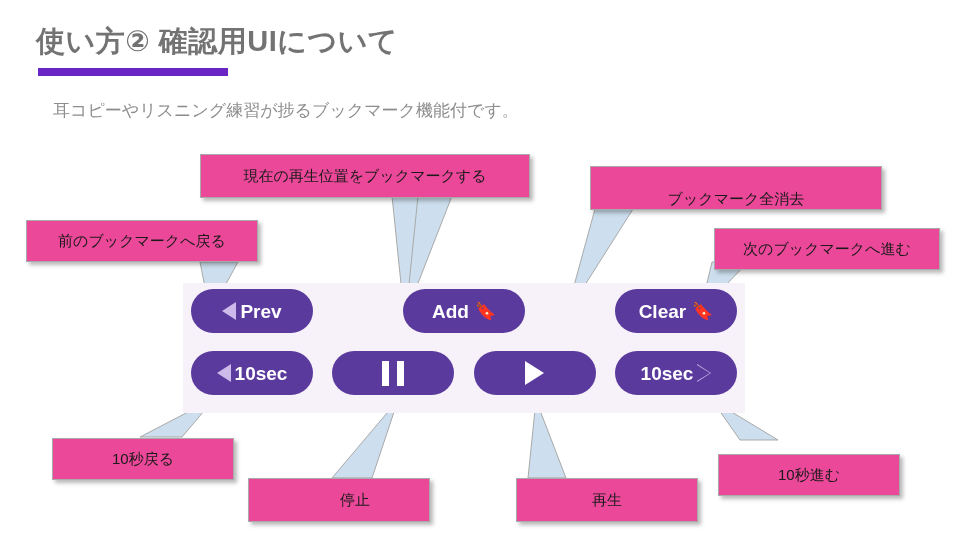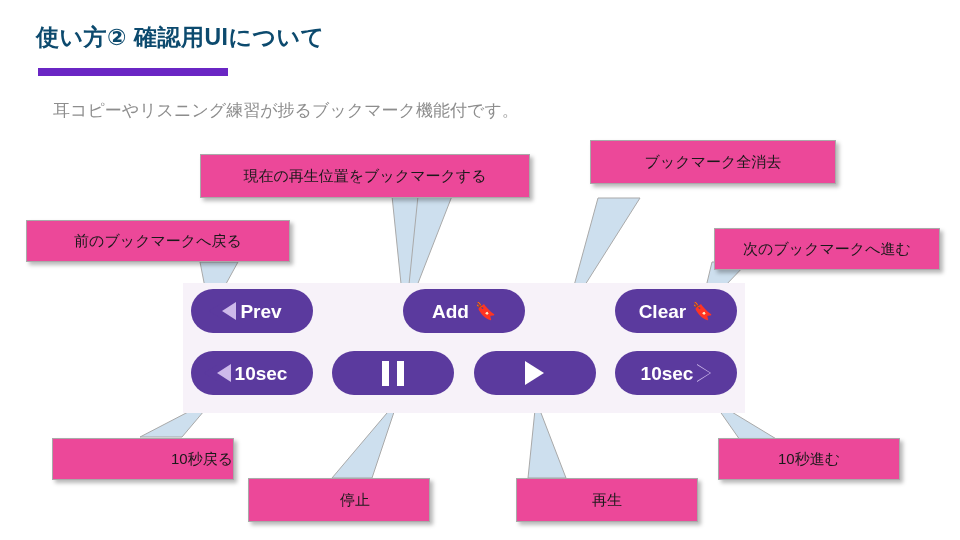--- a/index.html
+++ b/index.html
@@ -13,23 +13,23 @@
     position: relative;
     overflow: hidden;
     font-family: "Liberation Sans", "DejaVu Sans", sans-serif;
   }
 
   
   #slide-title {
     position: absolute;
     left: 36px;
     top: 22px;
-    font-size: 23px;
+    font-size: 29px;
     font-weight: bold;
-    color: #0c4a6e;
+    color: #737373;
     letter-spacing: 0.5px;
     white-space: nowrap;
   }
   #title-underline {
     position: absolute;
     left: 38px;
     top: 68px;
     width: 190px;
     height: 8px;
     background: #6a26c4;
@@ -195,45 +195,45 @@
 
   <polygon points="528,478 566,478 536,400"></polygon>
 
   <polygon points="740,440 778,440 712,400"></polygon>
 </svg>
 
 <div class="callout" style="left:200px; top:154px; width:330px; height:44px;">
   <span>現在の再生位置をブックマークする</span>
 </div>
 
-<div class="callout" style="left:590px; top:140px; width:246px; height:44px;">
+<div class="callout" style="left:590px; top:166px; width:292px; height:44px;align-items:flex-end;">
   <span>ブックマーク全消去</span>
 </div>
 
-<div class="callout" style="left:26px; top:220px; width:264px; height:42px;">
+<div class="callout" style="left:26px; top:220px; width:232px; height:42px;">
   <span>前のブックマークへ戻る</span>
 </div>
 
 <div class="callout" style="left:714px; top:220px; width:226px; height:42px;margin-top:8px;">
   <span>次のブックマークへ進む</span>
 </div>
 
-<div class="callout" style="left:52px; top:438px; width:182px; height:42px;justify-content:flex-end;">
+<div class="callout" style="left:52px; top:438px; width:182px; height:42px;">
   <span>10秒戻る</span>
 </div>
 
 <div class="callout" style="left:248px; top:478px; width:182px; height:44px;padding-left:32px;">
   <span>停止</span>
 </div>
 
 <div class="callout" style="left:516px; top:478px; width:182px; height:44px;">
   <span>再生</span>
 </div>
 
-<div class="callout" style="left:718px; top:438px; width:182px; height:42px;">
+<div class="callout" style="left:718px; top:454px; width:182px; height:42px;">
   <span>10秒進む</span>
 </div>
 
 <div id="control-panel">
 
   <div class="btn-row" id="btn-row-top">
 
     <div class="ctrl-btn">
       <span class="tri-left-outline"></span>
       <span class="label">Prev</span>

